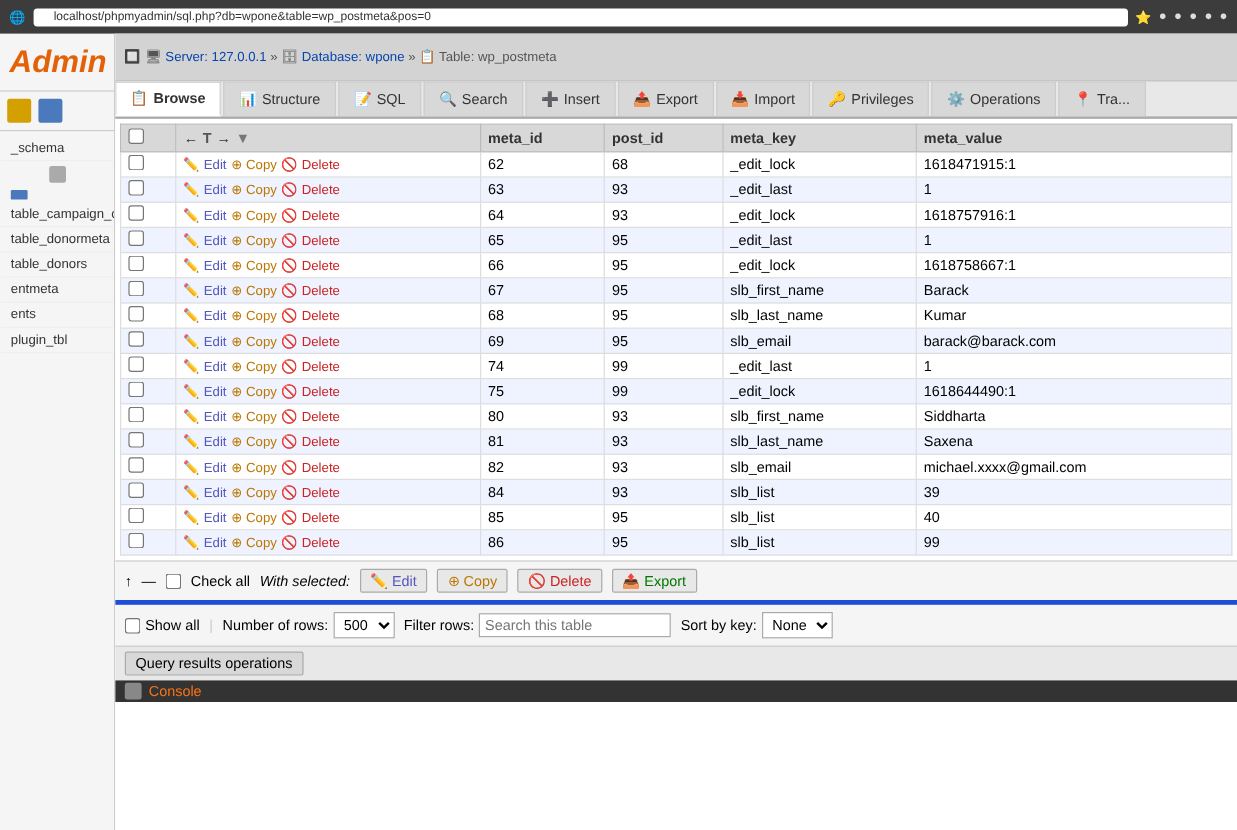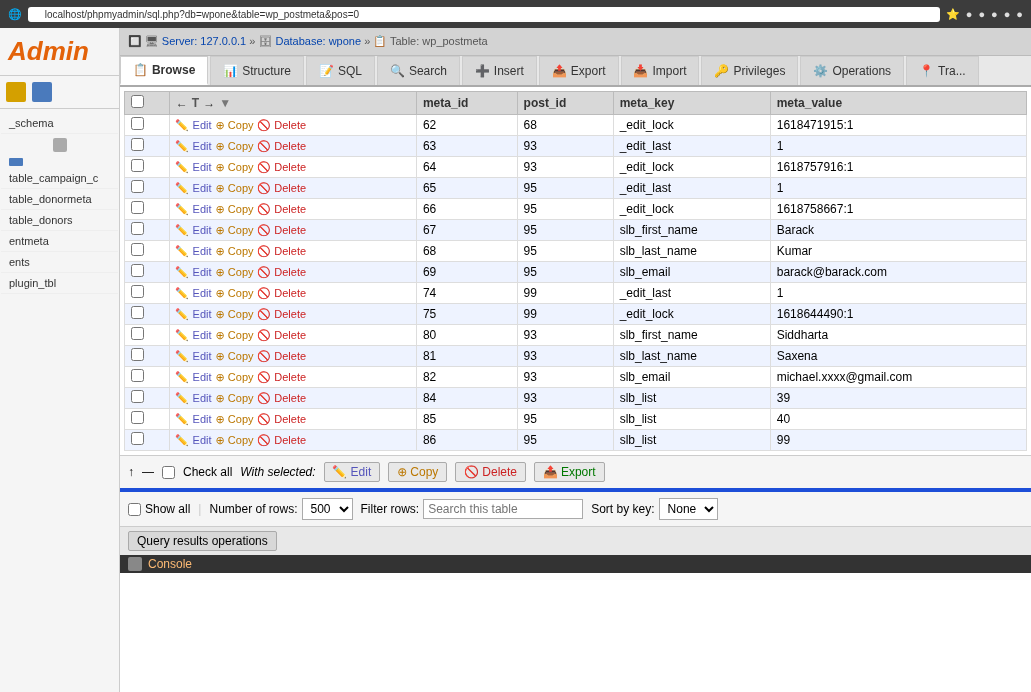--- a/index.html
+++ b/index.html
@@ -27,21 +27,21 @@
 
     
     .app-container {
       display: flex;
       height: calc(692px - 28px);
       overflow: hidden;
     }
 
     
     .sidebar {
-      width: 120px;
+      width: 96px;
       background: #f5f5f5;
       border-right: 1px solid #ccc;
       overflow-y: auto;
       flex-shrink: 0;
     }
     .sidebar-logo {
       color: #e36209;
       font-size: 26px;
       font-weight: bold;
       font-style: italic;
@@ -80,21 +80,21 @@
       background: #fff;
     }
 
     
     .top-nav {
       background: #d3d3d3;
       border-bottom: 1px solid #bbb;
       padding: 0;
       display: flex;
       align-items: center;
-      height: 28px;
+      height: 40px;
     }
     .breadcrumb {
       padding: 0 8px;
       font-size: 11px;
       color: #333;
       flex: 1;
     }
     .breadcrumb a { color: #0645ad; text-decoration: none; }
     .breadcrumb span { color: #555; }
 
@@ -240,21 +240,21 @@
       background: #d8d8d8;
       cursor: pointer;
       font-size: 12px;
       border-radius: 2px;
     }
 
     .console-bar {
       position: sticky;
       bottom: 1px;
       background: #333;
-      color: #fdba74;
+      color: #f97316;
       padding: 2px 8px;
       font-size: 12px;
       display: flex;
       align-items: center;
       gap: 6px;
       cursor: pointer;
     }
     .console-icon {
       width: 14px; height: 14px;
       background: #888;

